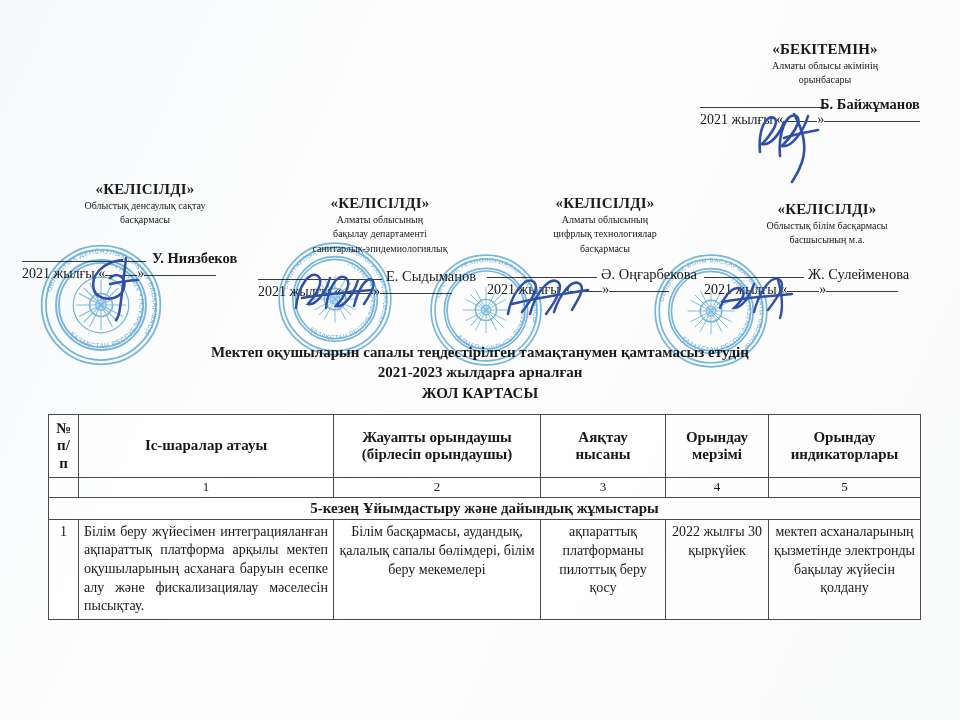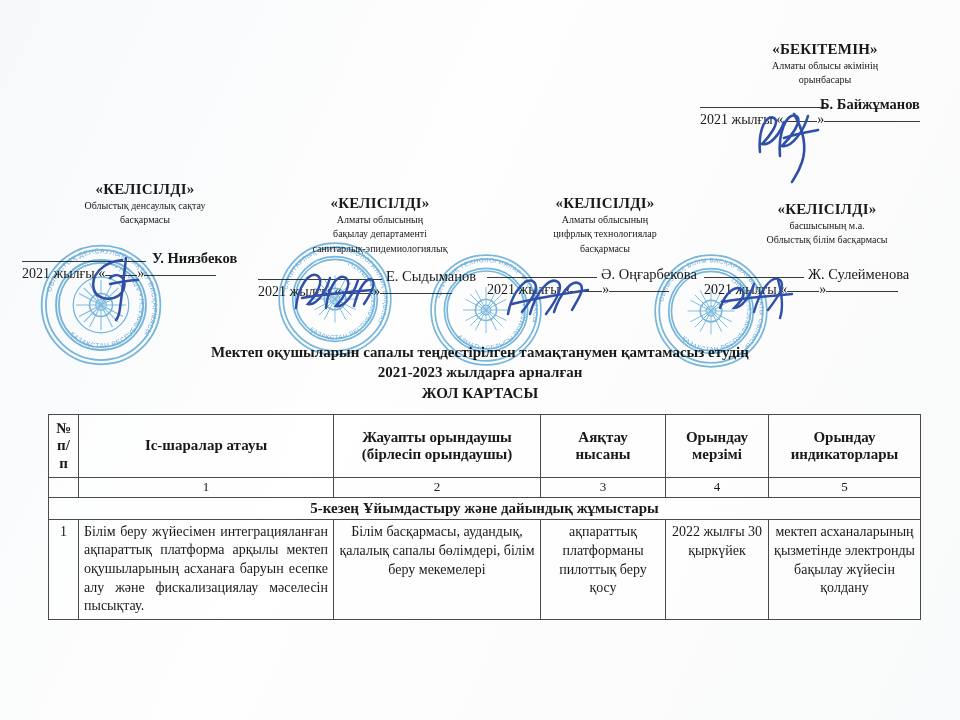--- a/index.html
+++ b/index.html
@@ -216,22 +216,22 @@
       <div class="rule" style="left:0px; width:110px;"></div>
       <div class="name" style="left:114px;">Ә. Оңғарбекова</div>
     </div>
     <div class="dateline">
       <span>2021 жылғы  «</span><span class="blank" style="width:32px;"></span><span>»</span><span class="blank" style="width:60px;"></span>
     </div>
   </div>
 
   <div class="approval" style="left:704px; top:200px; width:246px;">
     <div class="appr-kw">«КЕЛІСІЛДІ»</div>
+    <div class="appr-org">Облыстық білім басқармасы</div>
     <div class="appr-org">басшысының м.а.</div>
-    <div class="appr-org">Облыстық білім басқармасы</div>
     <div class="sig-line" style="margin-top:30px;text-align:right;">
       <div class="rule" style="left:0px; width:100px;"></div>
       <div class="name" style="left:104px;">Ж. Сулейменова</div>
     </div>
     <div class="dateline">
       <span>2021 жылғы  «</span><span class="blank" style="width:32px;"></span><span>»</span><span class="blank" style="width:72px;"></span>
     </div>
   </div>
 
   <div class="seal" style="left:34px; top:238px; width:134px; height:134px;">

